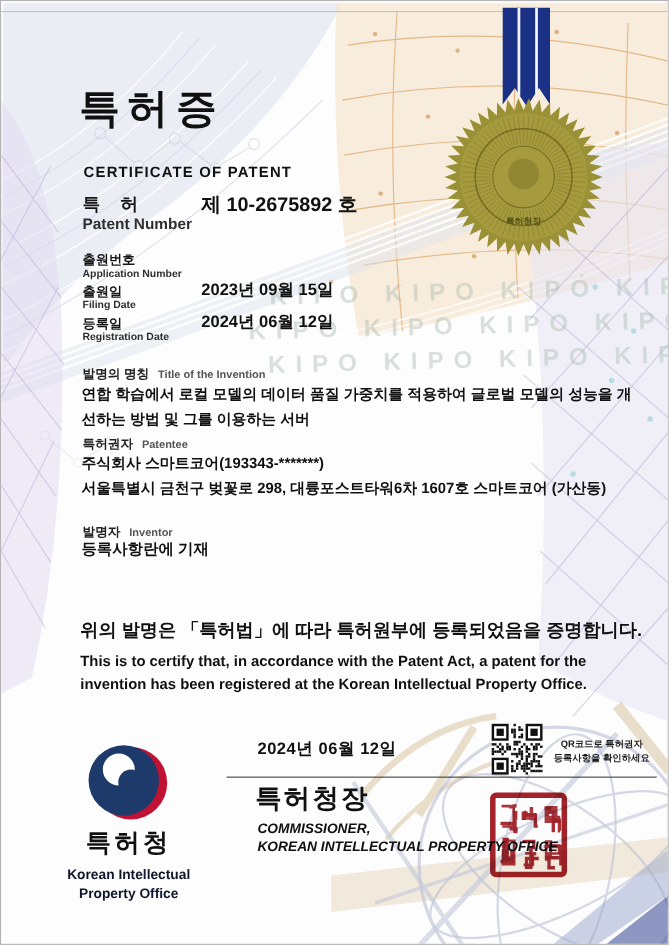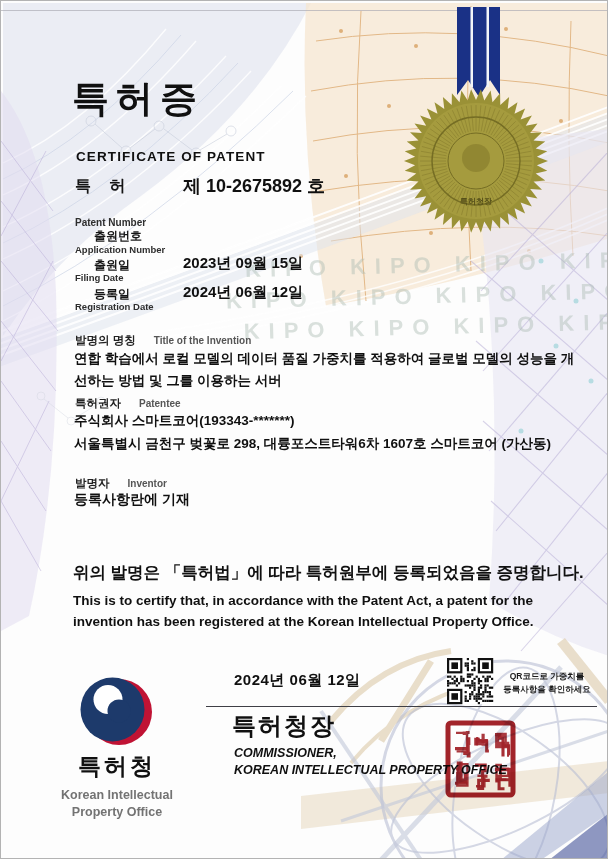--- a/index.html
+++ b/index.html
@@ -6,49 +6,49 @@
   .page{position:relative;width:608px;height:859px;background:#fdfdfd;
         border:1px solid #b3b3b3;box-sizing:border-box;overflow:hidden;
         font-family:"Liberation Sans","DejaVu Sans",sans-serif;color:#101010;}
   .abs{position:absolute;}
   .hairline{left:0;right:0;top:9px;height:1px;background:#a8a8b0;opacity:.65;}
   .title-ko{left:71px;top:73px;font-size:37px;font-weight:800;letter-spacing:7px;}
   .title-en{left:75px;top:121px;font-size:13.5px;font-weight:700;letter-spacing:1.1px;margin-top:27px;}
   .lbl-ko{font-weight:700;color:#151515;}
   .lbl-en{font-weight:700;color:#2e2e2e;}
   .patent-lko{left:74px;top:175px;font-size:16px;letter-spacing:7px;}
-  .patent-len{left:74px;top:216px;font-size:10px;}
+  .patent-len{left:74px;top:194px;font-size:14px;}
   .patent-val{left:182px;top:173px;font-size:18px;font-weight:800;text-align:center;}
-  .f-lko{left:74px;font-size:12px;margin-left:19px;}
+  .f-lko{left:74px;font-size:12px;}
   .f-len{left:74px;font-size:9.5px;}
   .f-val{left:182px;font-size:15px;font-weight:800;}
   .r0a{top:227px}.r0b{top:243px}.r0v{top:224px}
   .r1a{top:256px}.r1b{top:271px}.r1v{top:253px}
   .r2a{top:285px}.r2b{top:300px}.r2v{top:282px}
-  .sec-label{display:flex;align-items:baseline;gap:18px;}
+  .sec-label{display:flex;align-items:baseline;gap:8px;}
   .sec-label .k{font-size:11.5px;font-weight:700;color:#222;}
   .sec-label .e{font-size:10px;font-weight:600;color:#555;}
   .inv-label{left:74px;top:332px;}
   .inv-title{left:73px;top:347px;width:508px;font-size:13.5px;font-weight:800;line-height:1.62;}
   .pat-label{left:74px;top:395px;}
   .pat-lines{left:73px;top:409px;font-size:13.5px;font-weight:800;line-height:1.68;}
   .ivr-label{left:74px;top:475px;}
   .ivr-val{left:73px;top:490px;font-size:14px;font-weight:800;}
   .st-ko{left:72px;top:561px;font-size:16.5px;font-weight:800;}
   .st-en{left:72px;top:589px;font-size:13.5px;font-weight:800;line-height:1.58;}
   .issue-date{left:233px;top:670px;font-size:15px;font-weight:600;letter-spacing:.5px;}
   .rule{left:205px;top:705px;width:391px;height:1.2px;background:#3f3f46;}
   .comm-ko{left:231px;top:709px;font-size:24px;font-weight:800;letter-spacing:2px;}
   .comm-en{left:233px;top:744px;font-size:12.5px;font-weight:800;line-height:1.35;font-style:italic;}
   .qr-cap{left:496px;top:669px;width:100px;font-size:8.5px;font-weight:700;
           line-height:1.55;color:#1c1c1c;text-align:center;}
   .logo-ko{left:38px;top:750px;width:156px;text-align:center;font-size:23px;
            font-weight:800;letter-spacing:3px;}
   .logo-en{left:38px;top:786px;width:156px;text-align:center;font-size:12.5px;
-           font-weight:600;line-height:1.35;color:#737373;}
+           font-weight:600;line-height:1.35;color:#0f172a;}
   .stamp{mix-blend-mode:multiply;}
 </style>
 </head>
 <body>
 
 <div class="page">
 
   <svg class="abs" style="left:0;top:0" width="608" height="859" viewBox="0 0 608 859">
 
     <path d="M2,2 H310 Q255,110 140,195 Q55,255 2,335 Z" fill="#e9ebf3" opacity=".9"></path>
@@ -449,21 +449,21 @@
         <rect x="29.6" y="42.800000000000004" width="2.2" height="2.2" fill="#111"></rect>
         <rect x="36.2" y="42.800000000000004" width="2.2" height="2.2" fill="#111"></rect>
         <rect x="38.400000000000006" y="42.800000000000004" width="2.2" height="2.2" fill="#111"></rect>
         <rect x="40.6" y="42.800000000000004" width="2.2" height="2.2" fill="#111"></rect>
         <rect x="42.800000000000004" y="42.800000000000004" width="2.2" height="2.2" fill="#111"></rect>
         <rect x="45" y="42.800000000000004" width="2.2" height="2.2" fill="#111"></rect>
         <rect x="31.800000000000004" y="45" width="2.2" height="2.2" fill="#111"></rect>
       </g>
     </svg>
   <div class="abs qr-cap">
-    <div>QR코드로 가중치를</div>
+    <div>QR코드로 특허권자</div>
     <div>등록사항을 확인하세요</div>
   </div>
 
   <svg class="abs" style="left:77px;top:672px" width="78" height="78" viewBox="0 0 78 78">
     <circle cx="41" cy="39" r="33" fill="#c01334"></circle>
     <circle cx="34.5" cy="36.5" r="32" fill="#1d3a6b"></circle>
     <circle cx="30" cy="26.5" r="14.5" fill="#ffffff"></circle>
     <circle cx="41" cy="38" r="11.5" fill="#1d3a6b"></circle>
   </svg>
   <div class="abs logo-ko">특허청</div>

